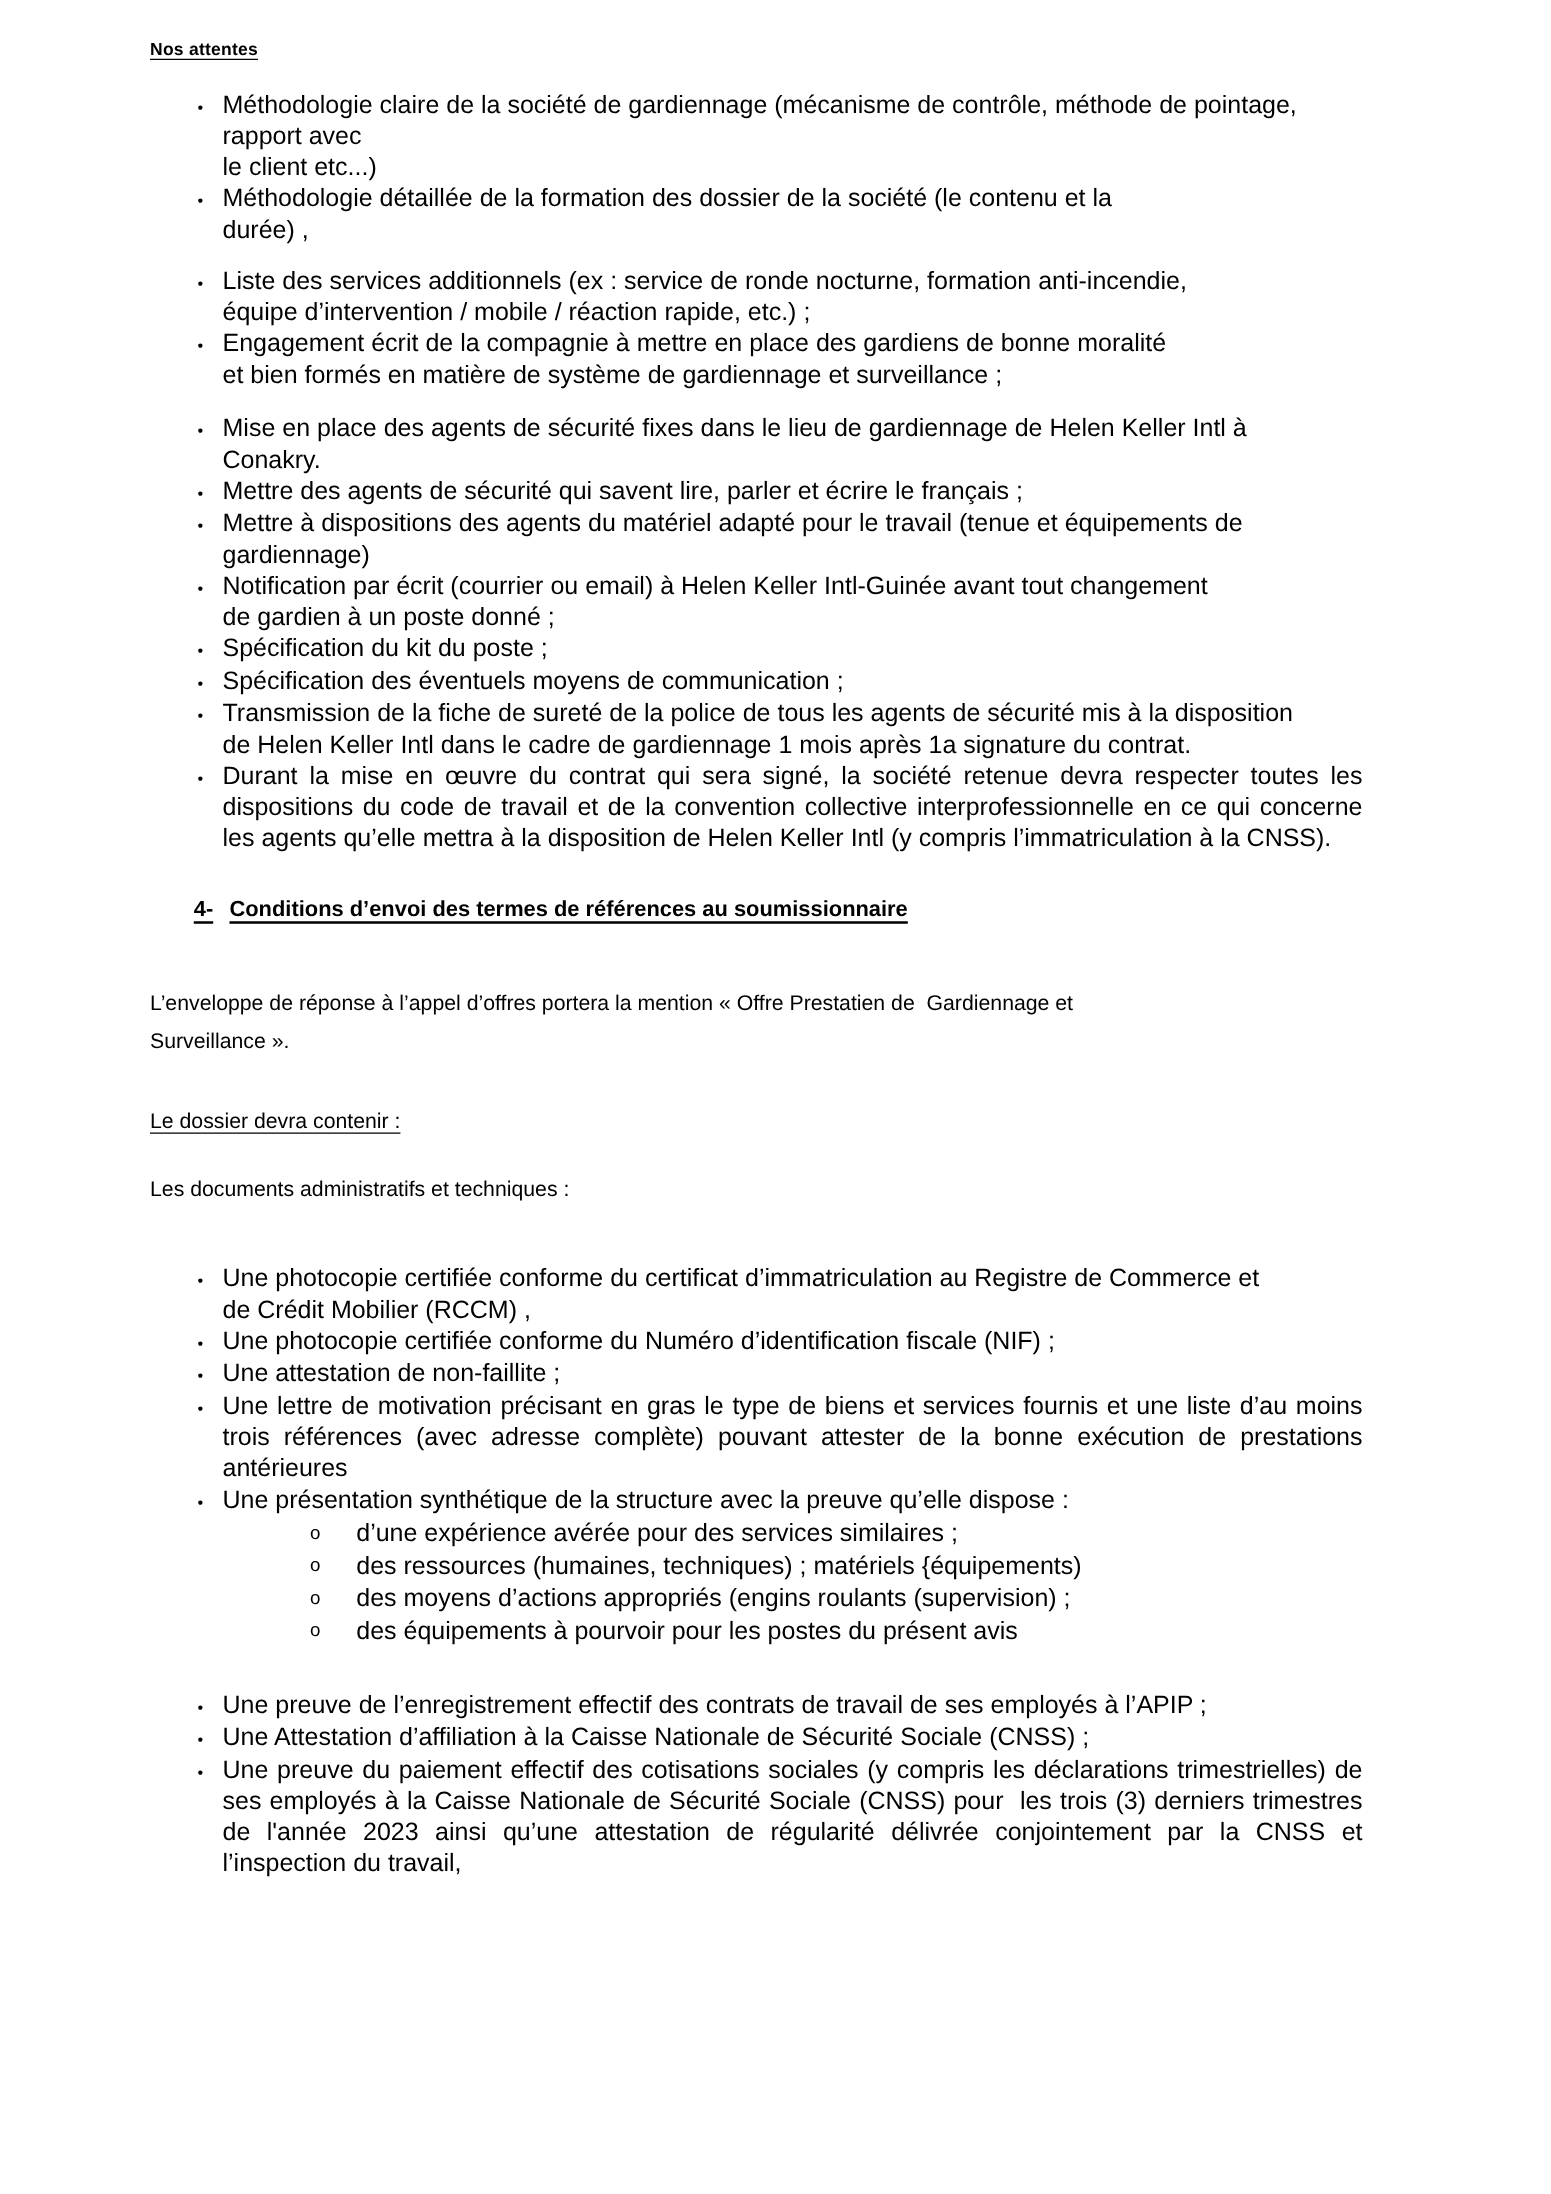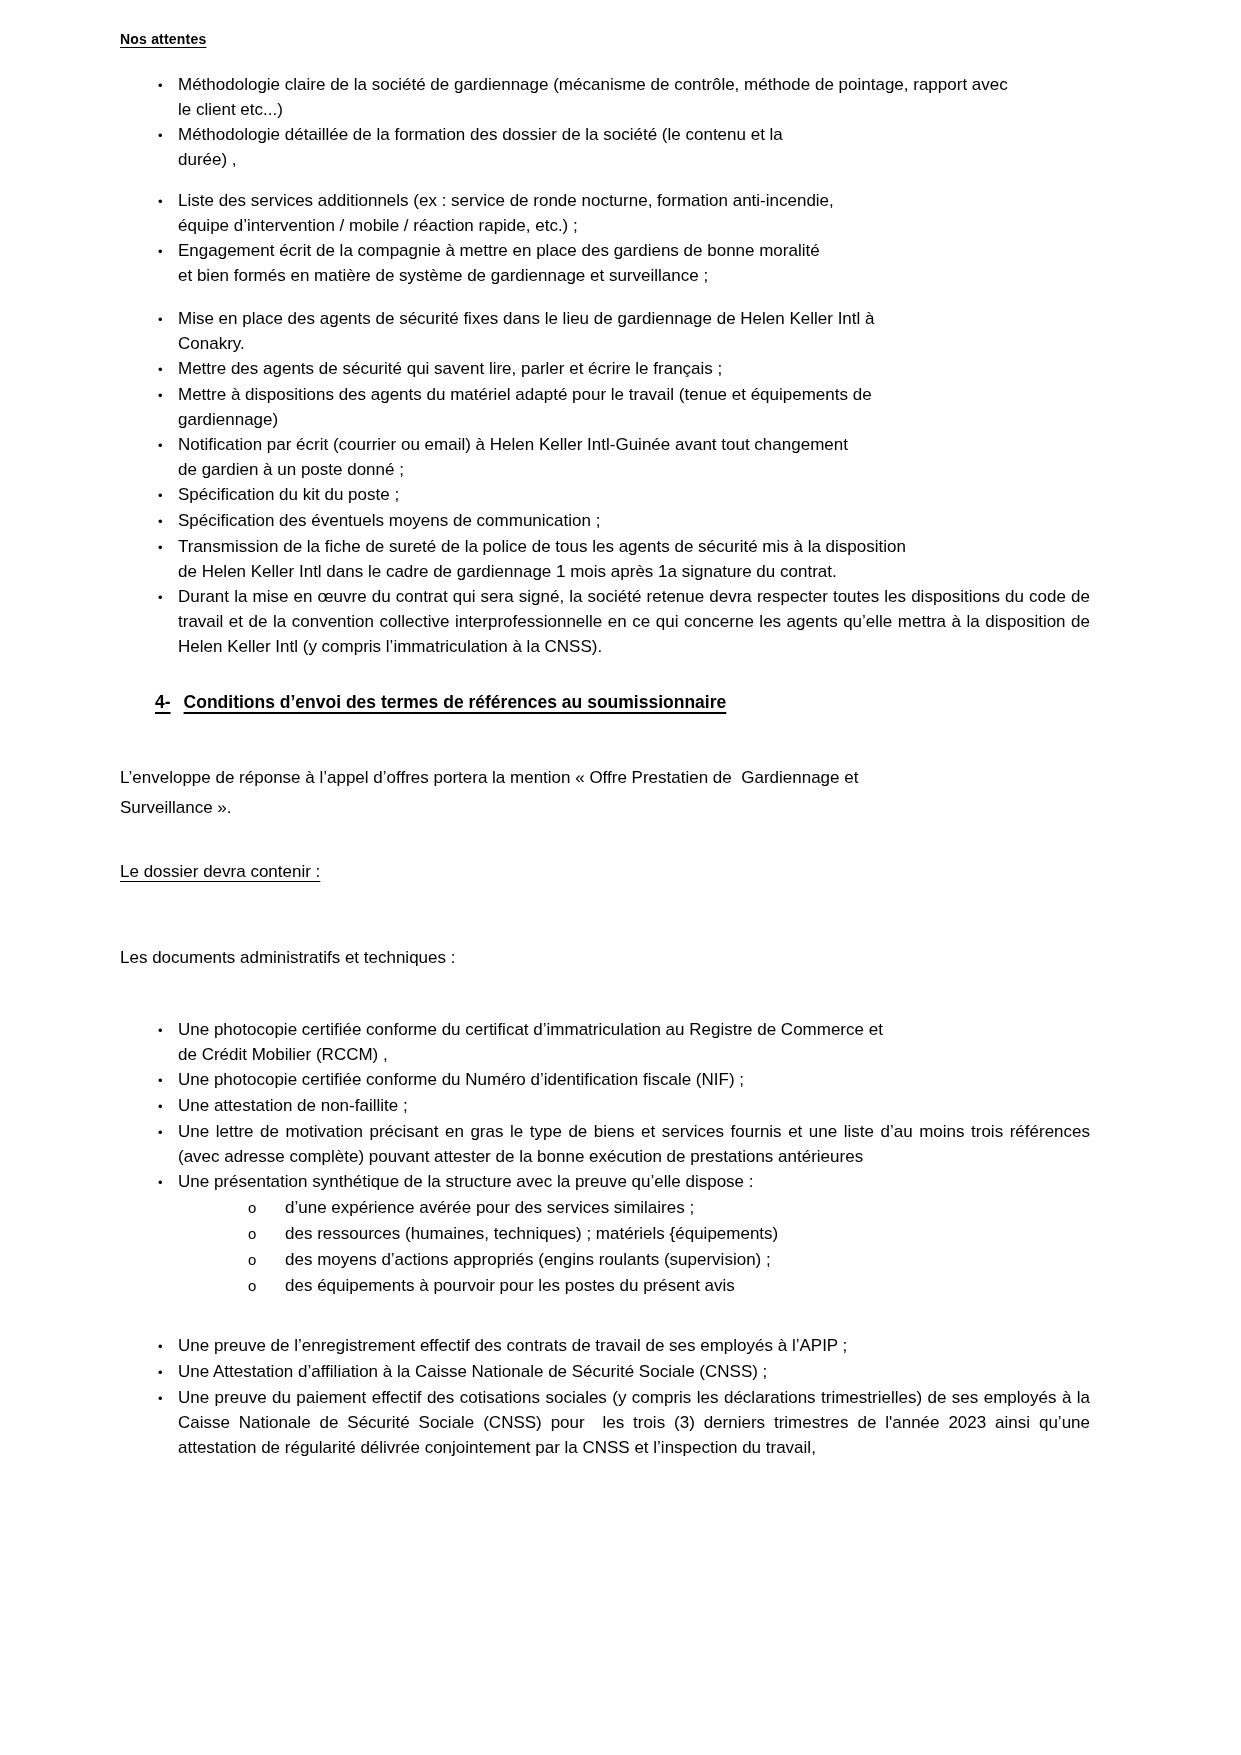--- a/index.html
+++ b/index.html
@@ -18,21 +18,21 @@
   .title {
     font-size:14px; font-weight:bold;
     text-decoration:underline; text-underline-offset:3px;
     line-height:26px; margin-bottom:20px;
     letter-spacing:0.2px;
   }
   ul { list-style:none; }
   .blist .item { display:flex; align-items:flex-start; }
   .mk { flex:none; text-align:left; }
   .txt {
-    flex:1; font-size:17px; line-height:25px;
+    flex:1; font-size:20px; line-height:25px;
     white-space:pre-wrap;
   }
   
   .main, .docs1, .docs2 { margin-left:38px; }
   .main .mk, .docs1 .mk, .docs2 .mk { width:20px; font-size:13px; line-height:25px; padding-top:1px; }
   .main .txt, .docs1 .txt, .docs2 .txt { max-width:912px; }
   
   .subs { margin-left:128px; }
   .subs .mk { width:37px; font-size:15px; line-height:26px; }
   .subs .txt { line-height:26px; max-width:800px; }
@@ -51,21 +51,21 @@
   }
   
   .para { font-size:17px; white-space:pre-wrap; }
   .env { margin-top:48px; line-height:30px; max-width:960px; }
   .dossier {
     margin-top:36px; line-height:26px;
     text-decoration:underline; text-underline-offset:4px;
     display:inline-block;
   }
   .dossier-wrap { line-height:26px; }
-  .docs { margin-top:60px; line-height:26px; }
+  .docs { margin-top:28px; line-height:26px; }
   .docs1 { margin-top:46px; }
   .docs2 { margin-top:34px; }
 </style>
 </head>
 <body>
 
 <div class="page">
 
   <h1 class="title">Nos attentes</h1>
 

